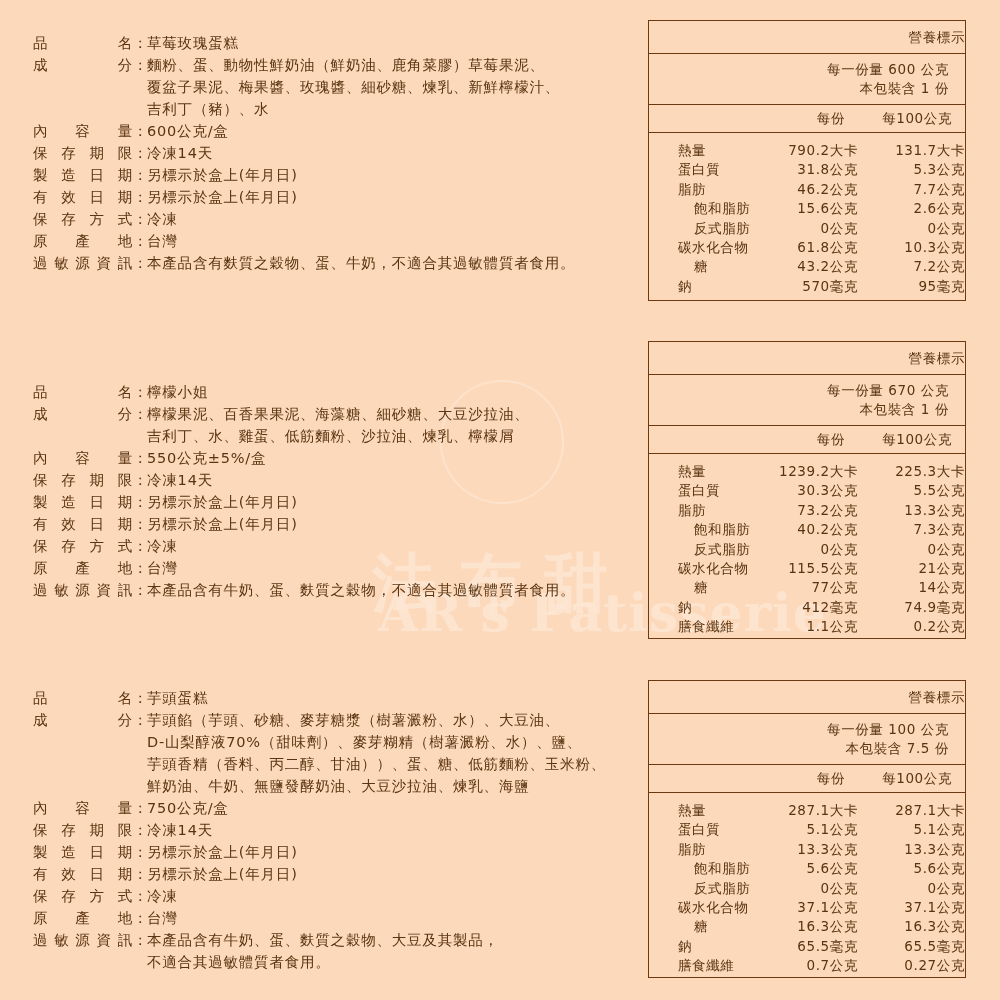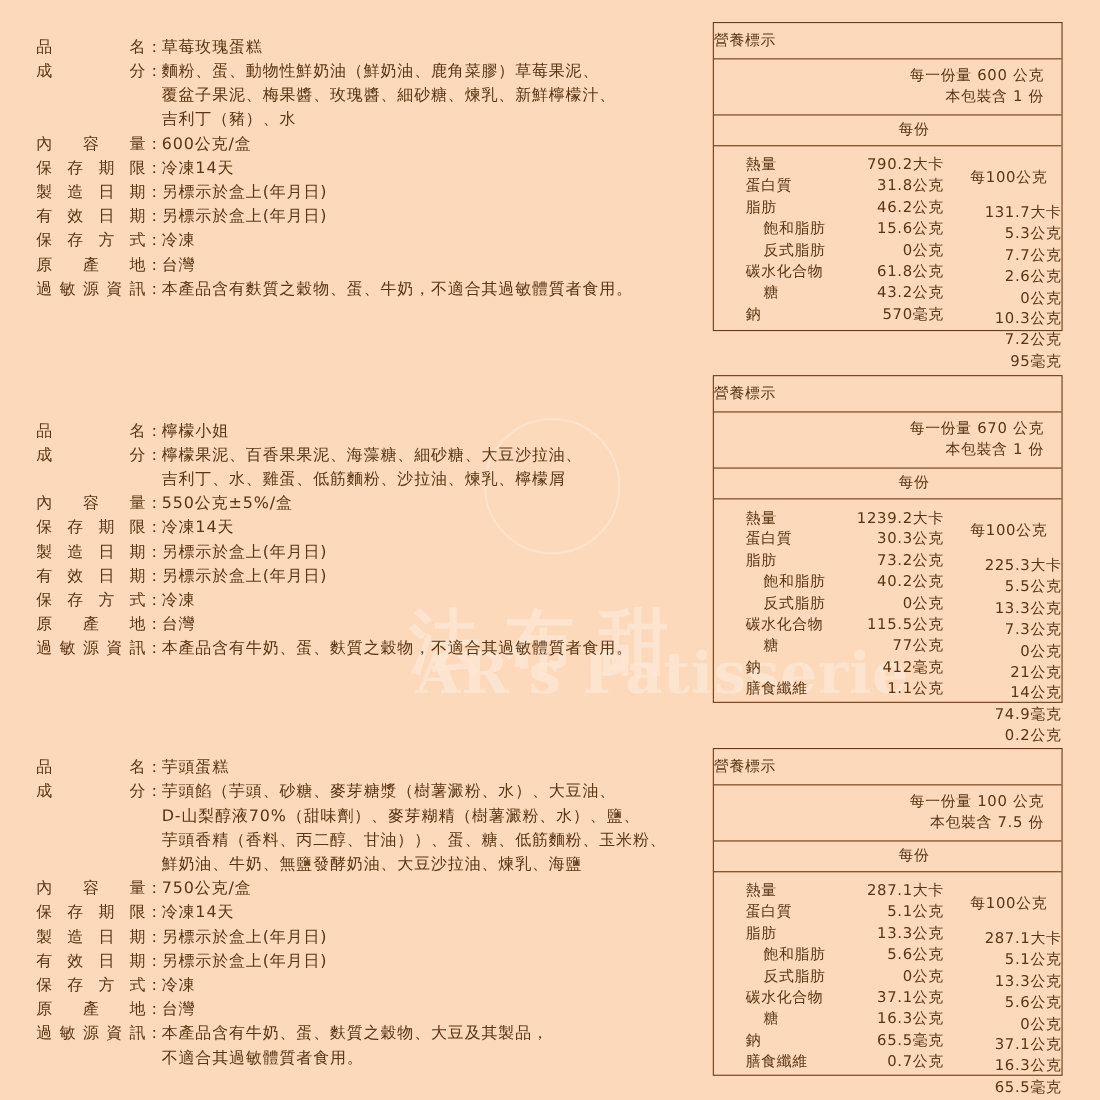--- a/index.html
+++ b/index.html
@@ -22,29 +22,29 @@
     .label span { display: inline-block; }
     .colon { width: 14px; flex: none; text-align: center; }
     .value { flex: 1; white-space: pre-line; }
 
     .nut {
       position: absolute; left: 648px; width: 318px;
       border: 1.5px solid #6b3a12; box-sizing: border-box;
       font-size: 13.5px; color: #5a3410; letter-spacing: 0.6px;
       background: transparent;
     }
-    .nut .title { text-align: left; height: 32px; line-height: 32px; border-bottom: 1.5px solid #6b3a12; }
+    .nut .title { text-align: right; height: 32px; line-height: 32px; border-bottom: 1.5px solid #6b3a12; }
     .nut .serving { padding: 6px 16px 6px; line-height: 19px; border-bottom: 1.5px solid #6b3a12; text-align: right; }
     .nut .hdr { display: flex; height: 27px; line-height: 27px; border-bottom: 1.5px solid #6b3a12; }
     .nut .rows { padding: 8px 0 6px; }
     .nut .r { display: flex; height: 19.4px; line-height: 19.4px; justify-content: flex-end; }
     .c1 { width: 90px; padding-left: 16px; flex: none; white-space: pre; }
     .c1.indent { padding-left: 32px; width: 74px; }
     .c2 { width: 90px; text-align: right; flex: none; }
-    .c3 { width: 107px; text-align: right; flex: none; margin-top: 43px; }
+    .c3 { width: 107px; text-align: right; flex: none; }
 
     .watermark { position: absolute; pointer-events: none; color: #fde8d6; opacity: 0.75; font-family: "DejaVu Serif", "Liberation Serif", serif; }
     .wm-zh { left: 372px; top: 540px; font-size: 64px; letter-spacing: 22px; font-weight: bold; }
     .wm-en { left: 378px; top: 582px; font-size: 52px; font-weight: bold; letter-spacing: 1px; }
     .wm-circle { position: absolute; left: 440px; top: 380px; width: 120px; height: 120px; border-radius: 50%; border: 2px solid #fde5d0; opacity: 0.8; }
   </style>
 </head>
 <body>
 
 <div class="wm-circle"></div>

